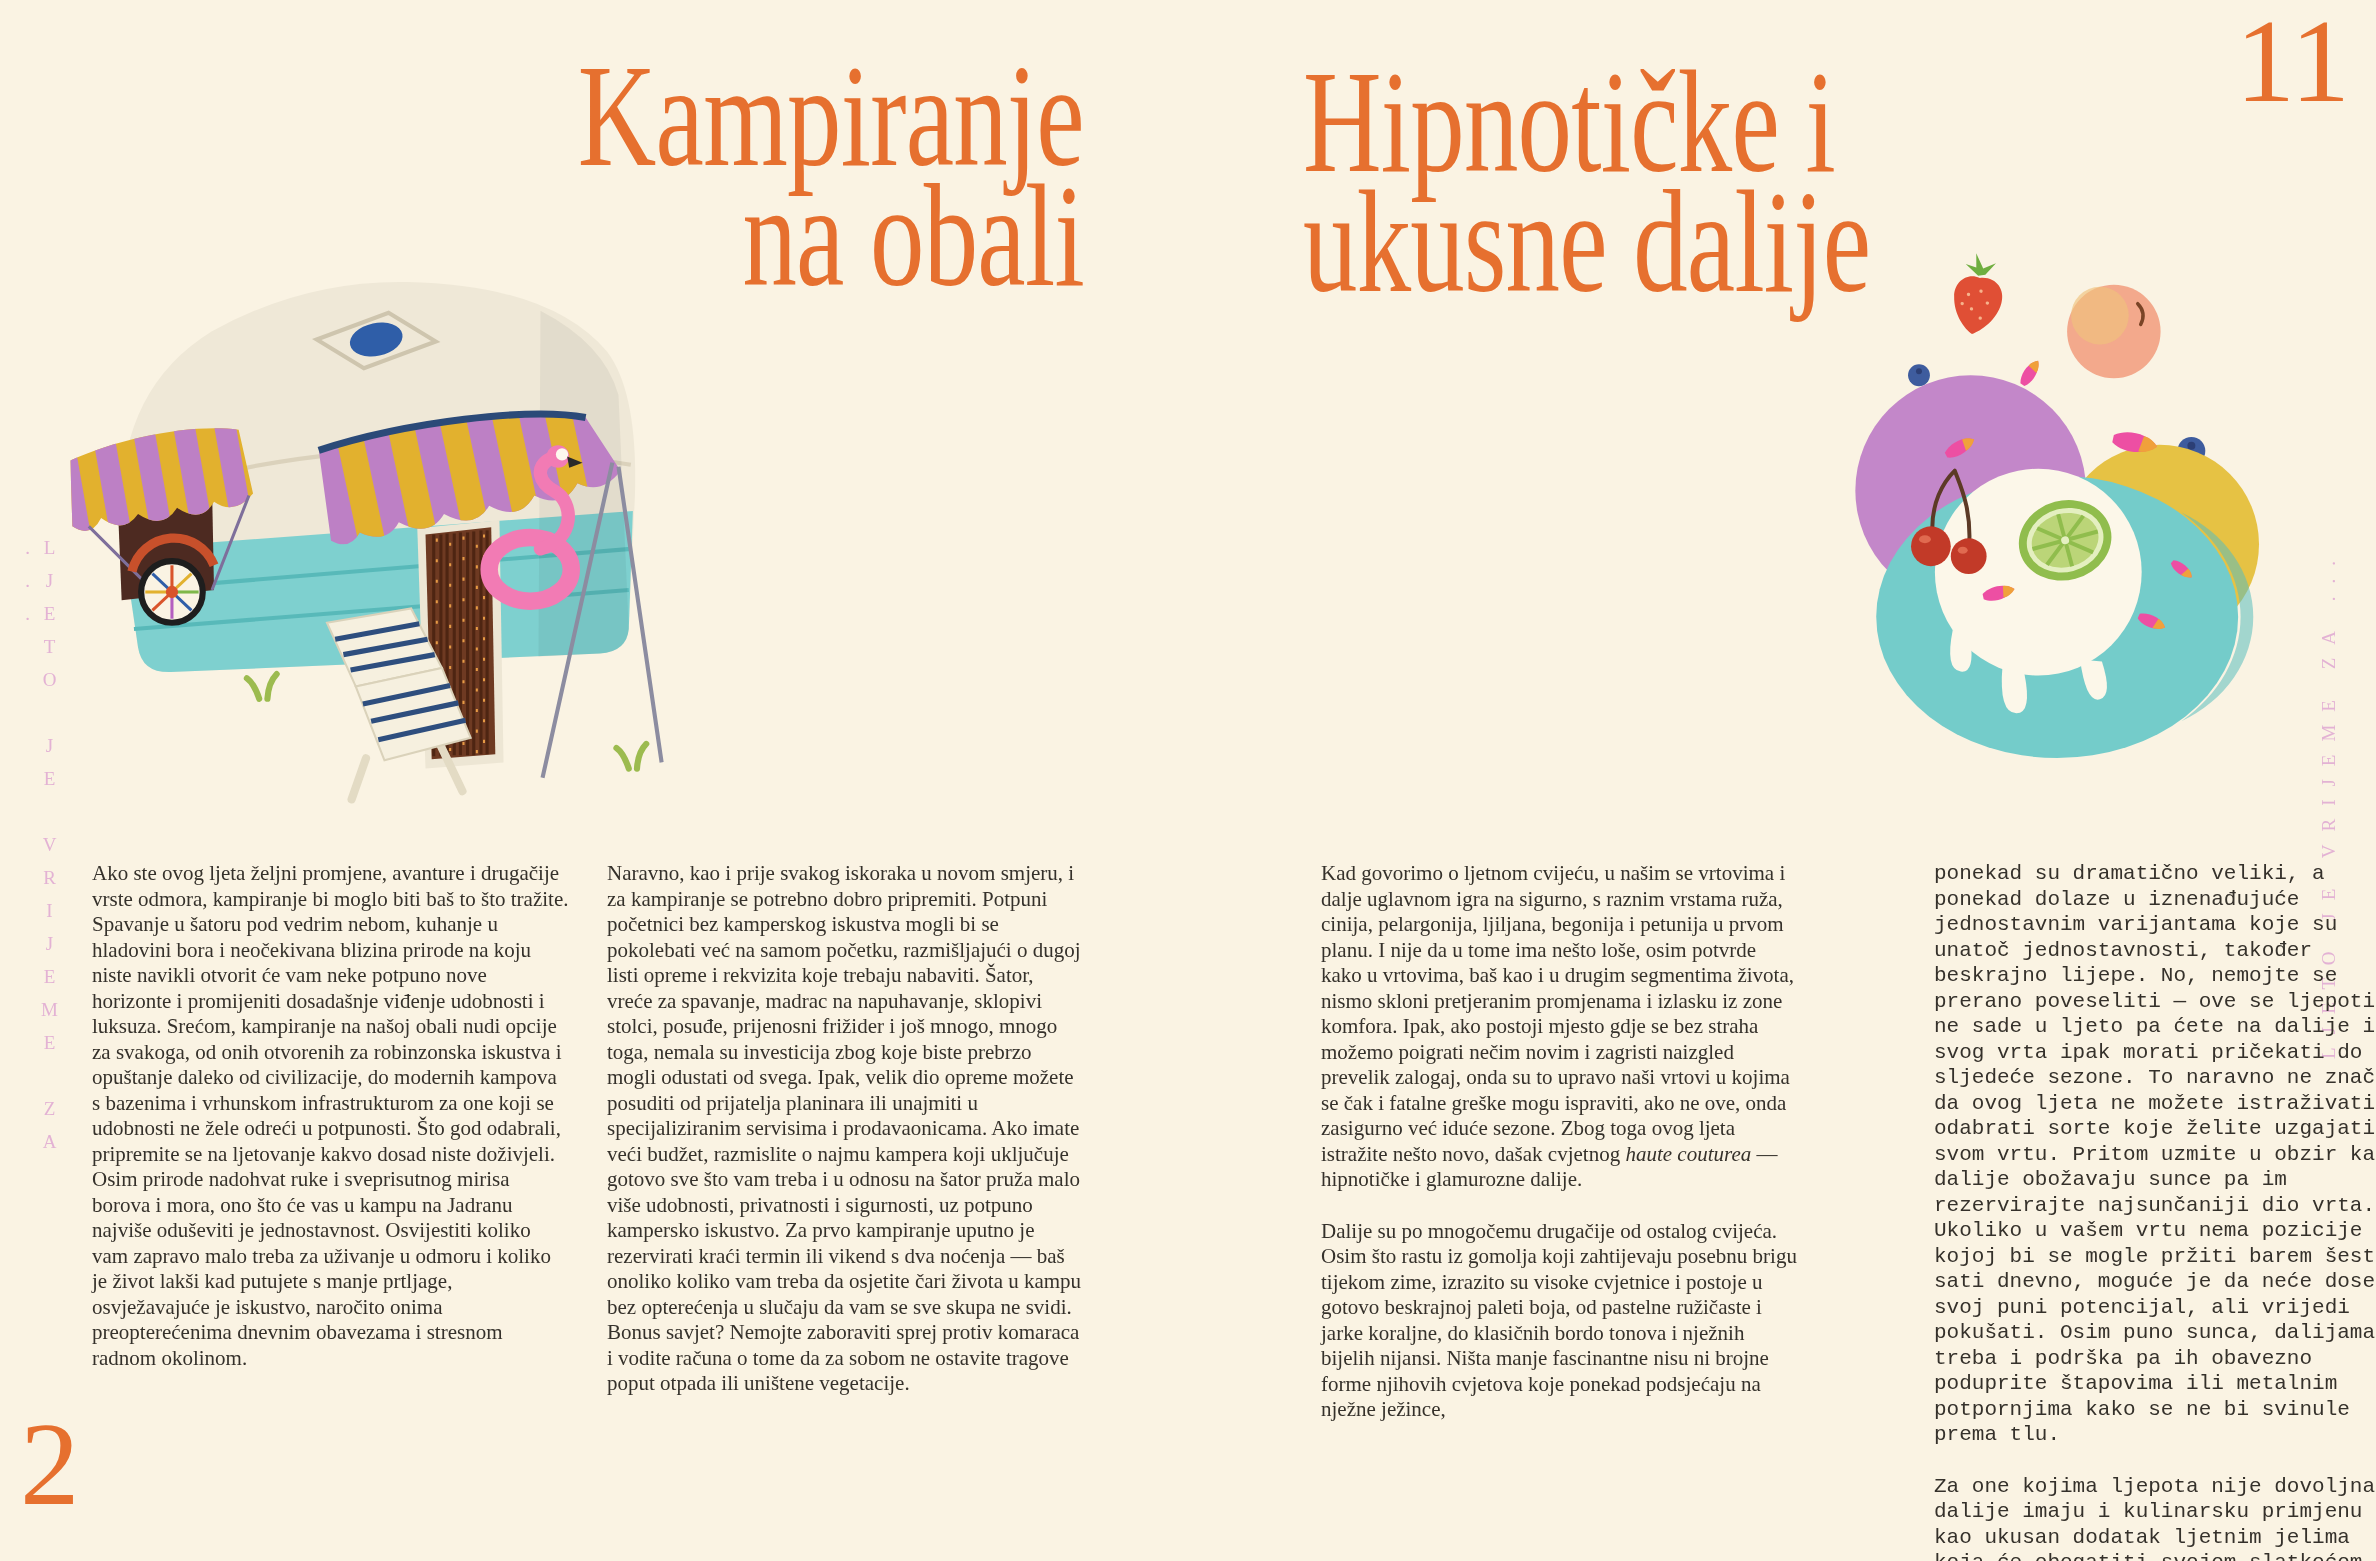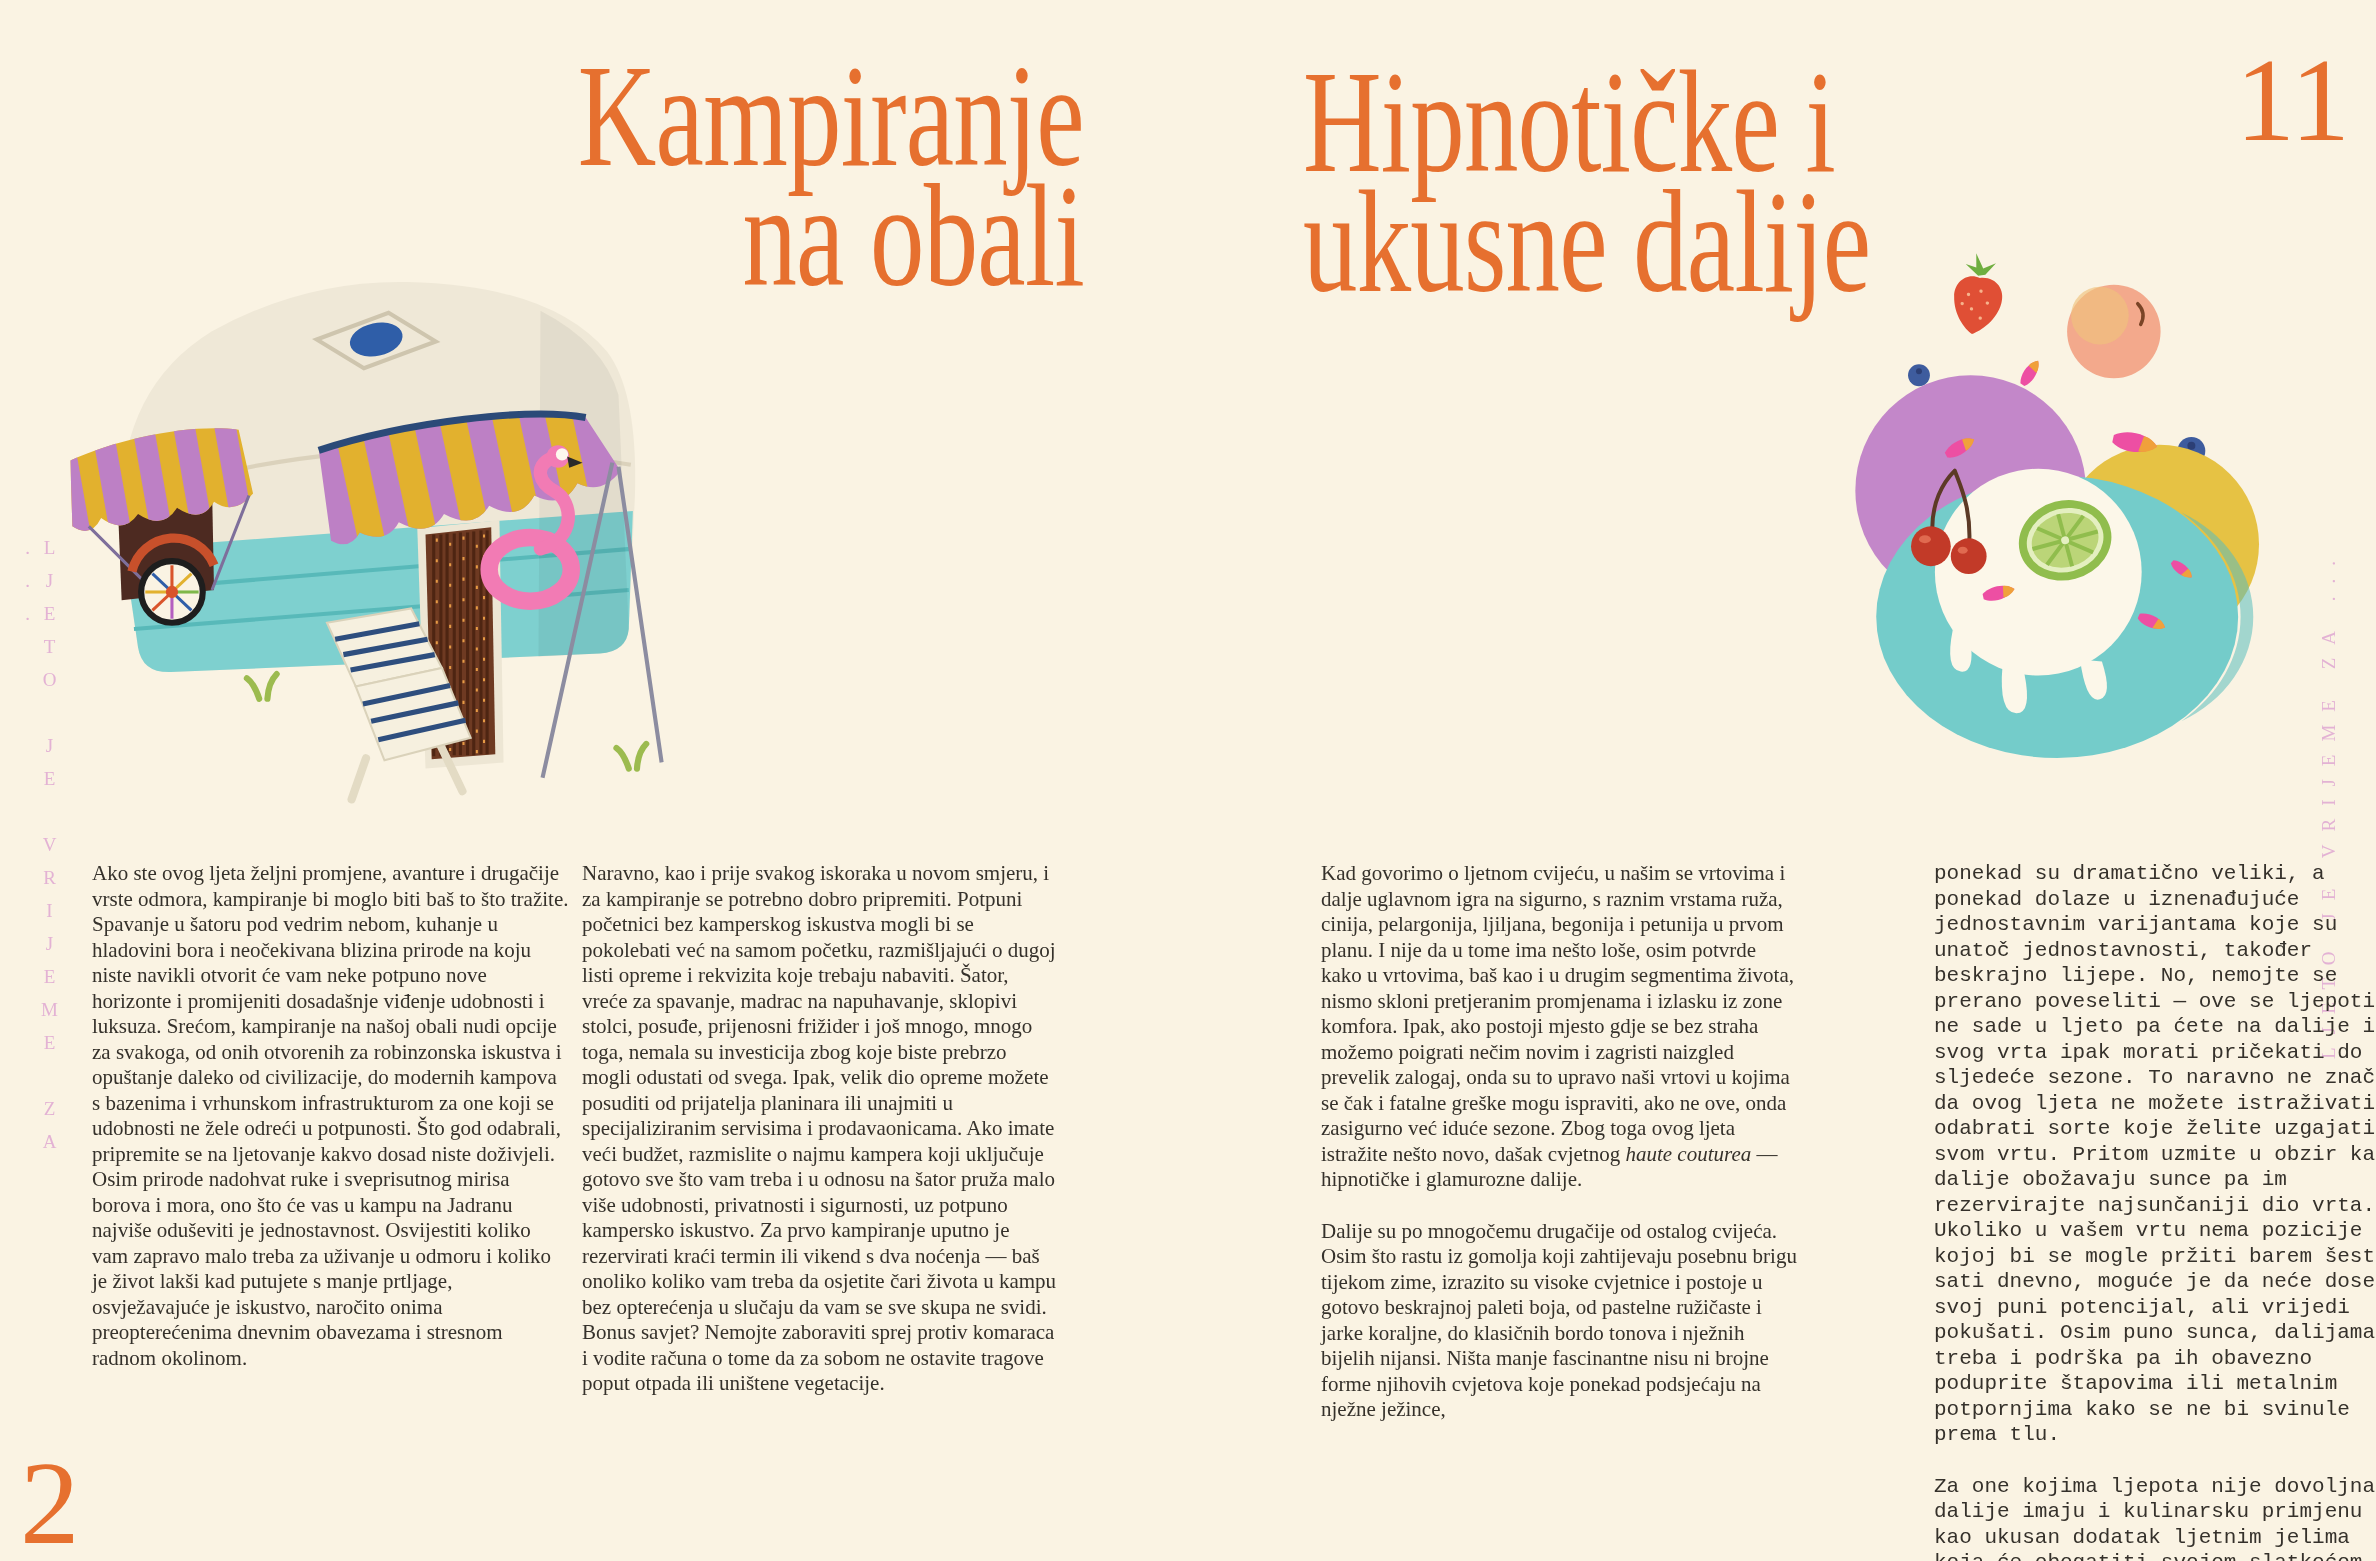--- a/index.html
+++ b/index.html
@@ -13,21 +13,20 @@
     font-weight:normal;letter-spacing:-1px;white-space:nowrap;
   }
   .title-inner{transform:scaleX(0.74);}
   .title-left{right:1292px;top:56px;text-align:right;}
   .title-left .title-inner{transform-origin:top right;}
   .title-right{left:1303px;top:62px;text-align:left;}
   .title-right .title-inner{transform-origin:top left;}
   .pagenum{
     position:absolute;color:#E6702F;font-size:119px;line-height:1;
     font-weight:normal;
-    margin-top:39px;
   }
   .pagenum-left{left:20px;top:1405px;}
   .pagenum-right{right:26px;top:2px;}
   .vlabel{
     position:absolute;color:#E3B2D4;font-size:19px;
     font-family:"Liberation Serif", serif;
   }
   .vlabel-left{
     left:16px;top:537px;height:657px;
     writing-mode:vertical-rl;text-orientation:upright;letter-spacing:12px;
@@ -37,21 +36,21 @@
     writing-mode:vertical-rl;letter-spacing:13px;
     transform:rotate(180deg);
   }
   .col{
     position:absolute;top:845px;width:509px;
     color:#35312B;font-size:21px;line-height:25.5px;text-align:left;
   }
   .col p{margin:16px;}
   .col p + p{margin-top:26px;}
   .col-1{left:76px;}
-  .col-2{left:566px;}
+  .col-2{left:591px;}
   .col-3{left:1305px;}
   .col-4{left:1918px;font-family:Liberation Mono, monospace;}
   .illu{position:absolute;}
   em{font-style:italic;}
 </style>
 </head>
 <body>
 
 <div class="spread">
 

